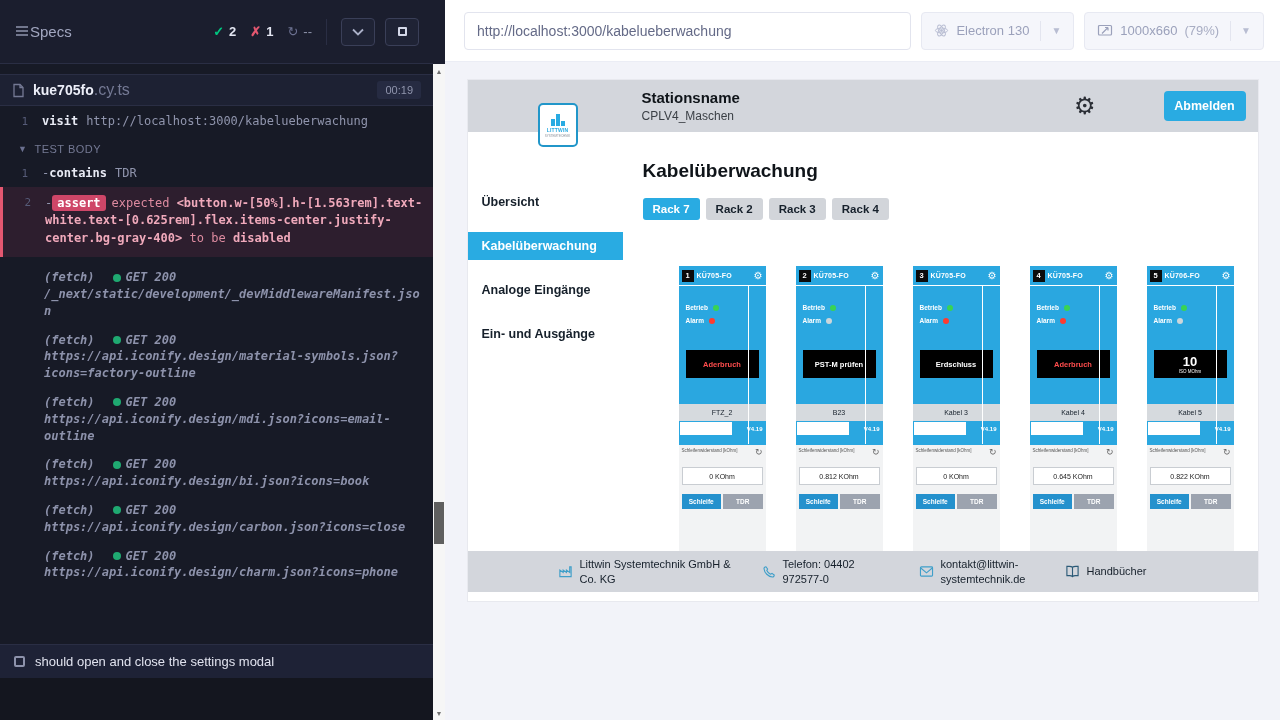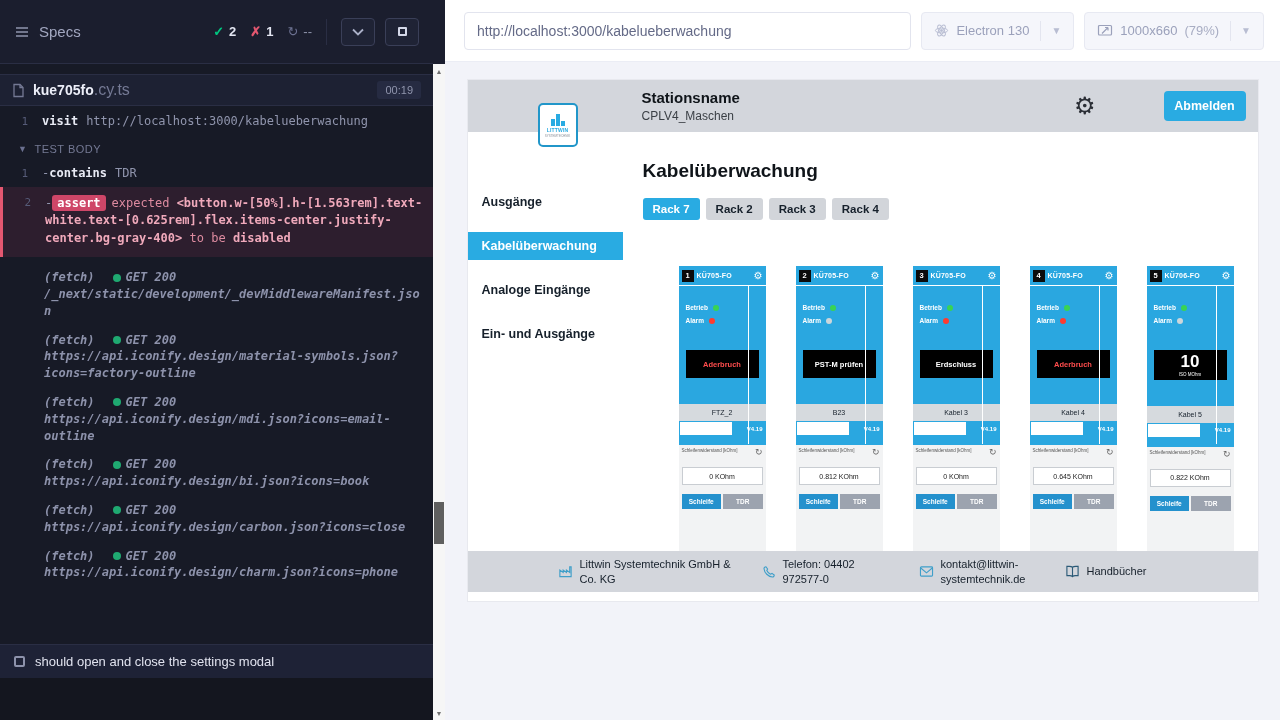--- a/index.html
+++ b/index.html
@@ -2,21 +2,21 @@
 <html><head>
 <meta charset="utf-8">
 <style>
   * { margin:0; padding:0; box-sizing:border-box; }
   html,body { width:1280px; height:720px; overflow:hidden; }
   body { display:flex; font-family:"Liberation Sans",sans-serif; background:#f2f3f9; }
 
   
   .runner { width:433px; flex-shrink:0; background:#171a26; display:flex; flex-direction:column; }
   .topbar { height:64px; background:#1b1e2e; border-bottom:1px solid #2a2e44; display:flex; align-items:center; padding:0 14px; gap:10px; flex-shrink:0; }
-  .specs-btn { display:flex; align-items:center; gap:9px; color:#a2a7c0; font-size:15px; cursor:pointer; }
+  .specs-btn { display:flex; align-items:flex-start; color:#a2a7c0; font-size:15px; cursor:pointer; }
   .spacer { flex:1; }
   .stats { display:flex; align-items:center; gap:14px; font-size:13px; color:#e4e6f2; font-weight:700; }
   .stat { display:flex; align-items:center; gap:5px; }
   .glyph { font-size:13px; font-weight:700; }
   .glyph.pass { color:#00c780; } .glyph.fail { color:#e45770; } .glyph.pend { color:#6b7090; font-weight:400; }
   .stat.pending { color:#9095ad; font-weight:400; }
   .tb-sep { width:1px; height:26px; background:#2a2e44; margin:0 4px; }
   .icon-btn { width:34px; height:28px; border:1px solid #3a3f58; border-radius:4px; background:#1f2335; display:flex; align-items:center; justify-content:center; color:#aab0c8; cursor:pointer; }
   .stop-square { width:9px; height:9px; border:2px solid #d4d8e8; border-radius:1px; }
 
@@ -93,21 +93,21 @@
   .card { width:87px; height:300px; background:#2aa7e0; color:#fff; flex-shrink:0; position:relative; }
   .card-vline { position:absolute; top:20px; right:17px; height:158px; width:1px; background:#fff; }
   .card-head { height:20px; border-bottom:1px solid #fff; display:flex; align-items:center; padding:0 3px; gap:3px; }
   .card-num { width:12px; height:12px; background:#0b0b0b; display:flex; align-items:center; justify-content:center; font-size:7.5px; font-weight:700; }
   .card-model { font-size:7px; font-weight:700; letter-spacing:.2px; }
   .card-gear { margin-left:auto; font-size:10px; color:#fff; cursor:pointer; line-height:1; }
   .led-rows { margin-top:18px; }
   .led-row { display:flex; align-items:center; gap:5px; padding-left:7px; margin-top:6px; font-size:6.5px; font-weight:600; }
   .led { width:6px; height:6px; border-radius:50%; display:inline-block; }
   .status-box { margin:26px auto 0; width:73px; min-height:28px; background:#000; display:flex; flex-direction:column; align-items:center; justify-content:center; font-size:7.5px; font-weight:700; text-align:center; padding:2px 1px; line-height:1.2; }
-  .status-box.big .status-main { font-size:17px; }
+  .status-box.big .status-main { font-size:13px; }
   .status-sub { font-size:4.5px; font-weight:400; }
   .status-sub:empty { display:none; }
   .cable-field { margin-top:26px; height:17px; background:#d6dade; color:#16202b; display:flex; align-items:center; justify-content:center; font-size:7px; cursor:pointer; }
   .ver-row { height:15px; display:flex; align-items:center; }
   .ver-input { width:52px; height:13px; background:#fff; margin-left:1px; }
   .ver-label { margin-left:auto; font-size:6px; padding-right:3px; font-weight:600; }
   .meas { margin-top:9px; background:#f2f3f4; color:#333; padding:3px; height:110px; }
   .meas-top { display:flex; align-items:flex-start; justify-content:space-between; }
   .meas-label { font-size:4.5px; color:#555; line-height:1.25; max-width:58px; }
   .refresh { font-size:9px; color:#666; cursor:pointer; line-height:1; }
@@ -326,21 +326,21 @@
           <div class="station-value">CPLV4_Maschen</div>
         </div>
         <span class="gear">⚙</span>
         <button class="logout-btn">Abmelden</button>
       </div>
 
       <div class="app-body">
         <nav class="sidebar">
 
             <div class="side-item">
-              <span>Ausgänge</span>
+              <span>Übersicht</span>
             </div>
 
             <div class="side-item active">
               <span>Kabelüberwachung</span>
             </div>
 
             <div class="side-item">
               <span>Analoge Eingänge</span>
             </div>
 

